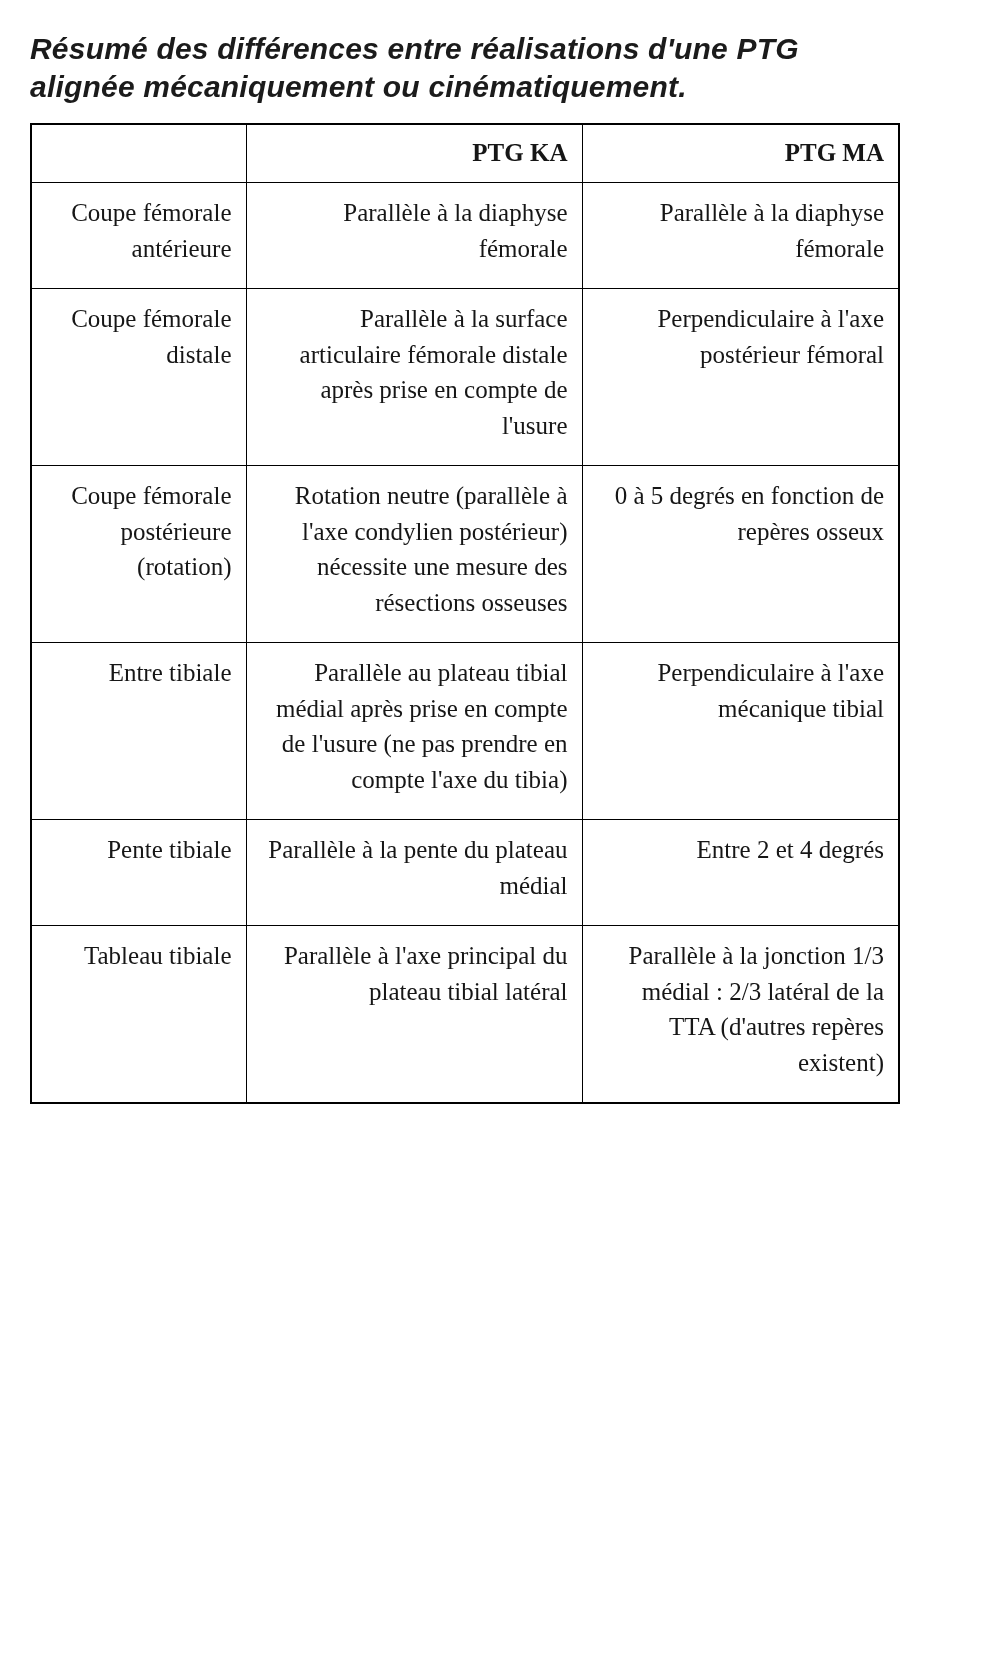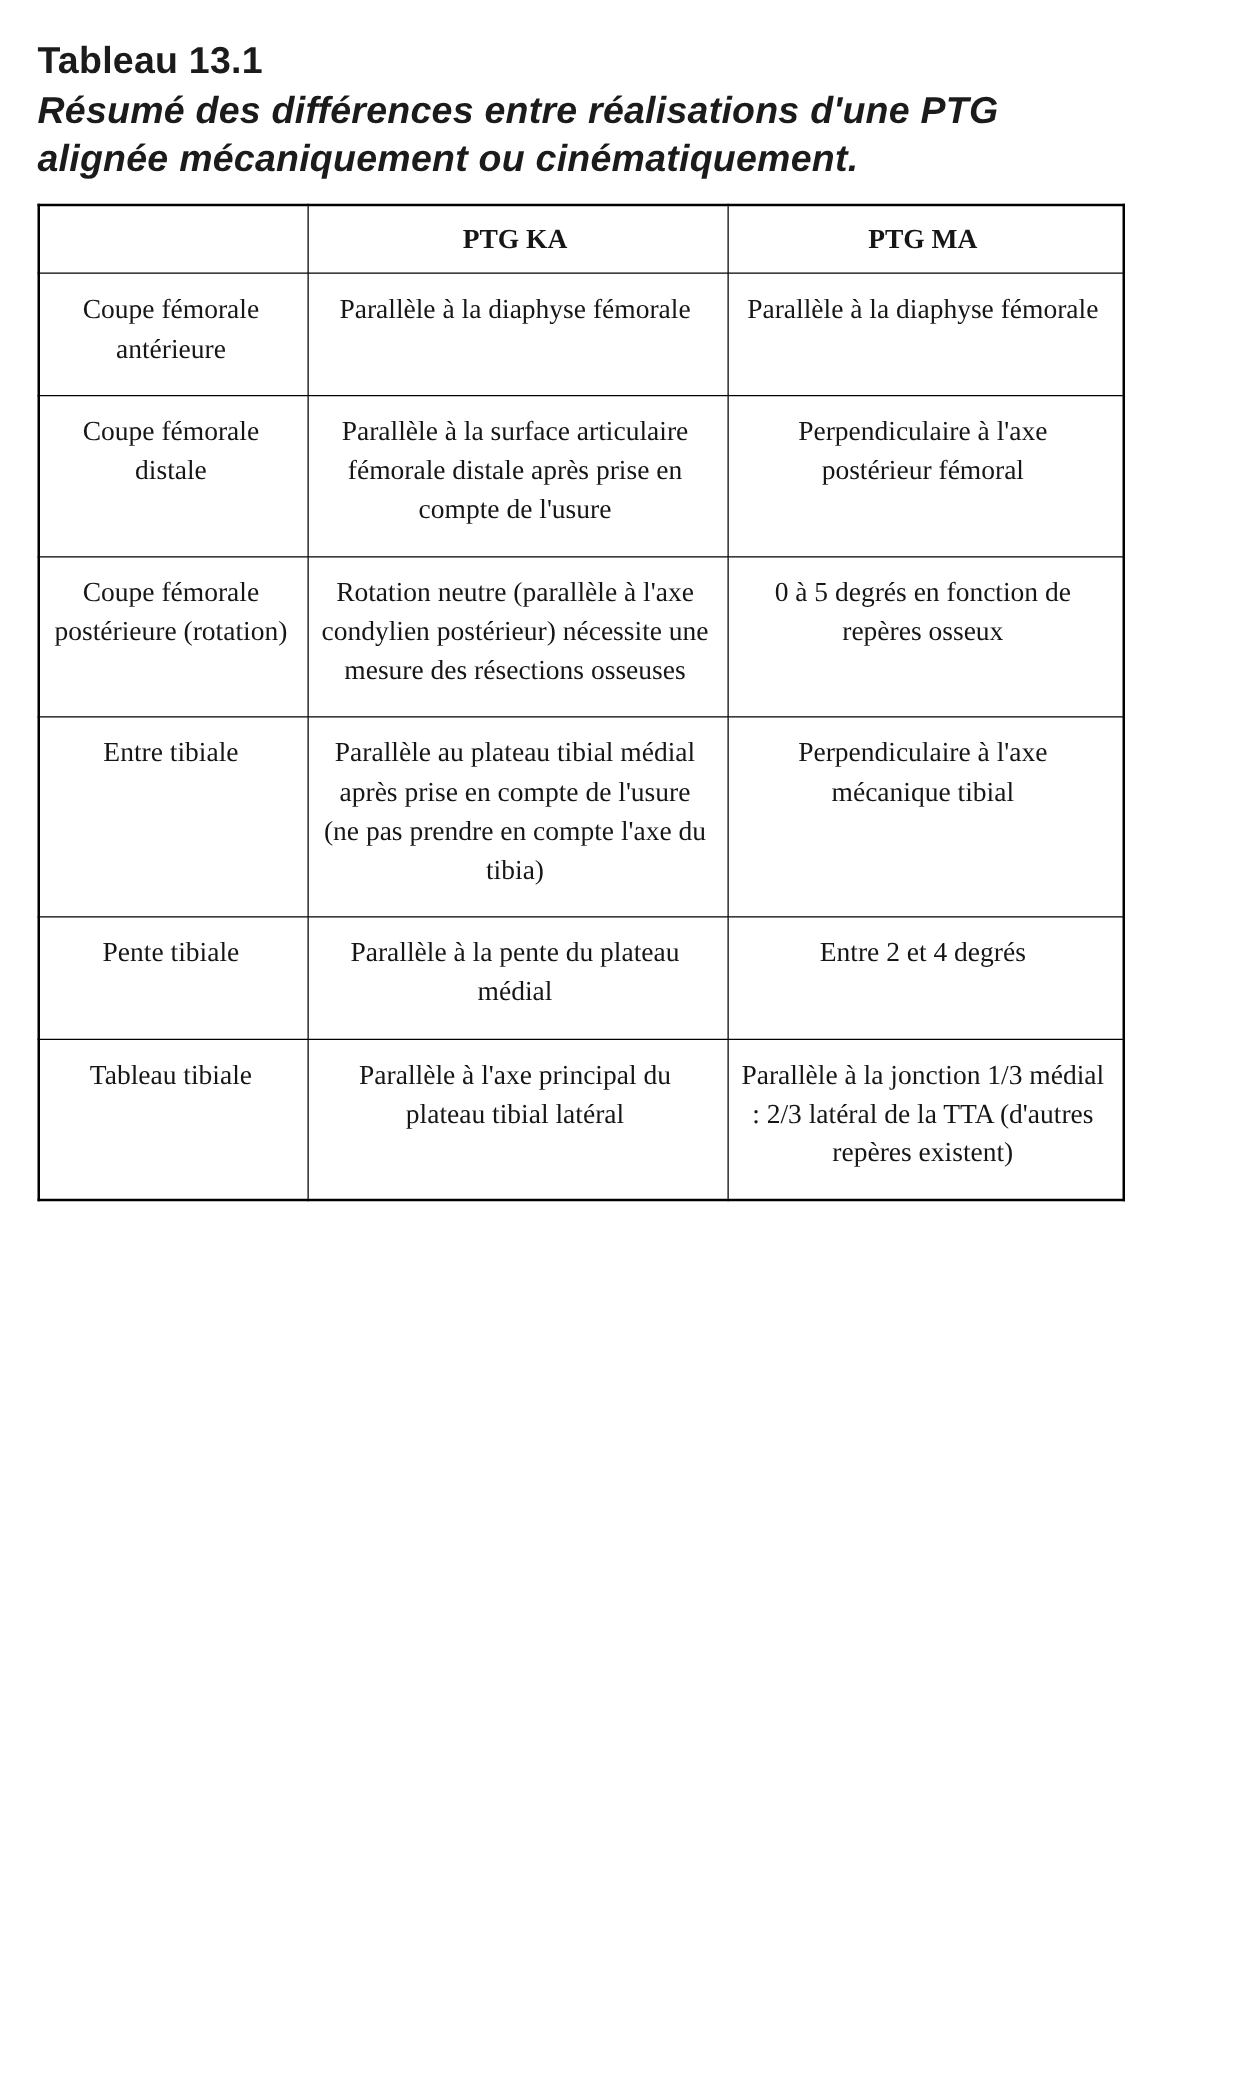--- a/index.html
+++ b/index.html
@@ -35,42 +35,41 @@
     margin-top: 16px;
     border-collapse: collapse;
     table-layout: fixed;
     width: 868px;
     border: 2.5px solid #000;
   }
   table.comparison th,
   table.comparison td {
     border: 1.5px solid #000;
     vertical-align: top;
-    text-align: center;
+    text-align: right;
     font-family: "Liberation Serif", serif;
-    font-size: 22px;
+    font-size: 25px;
     line-height: 1.42;
     padding: 12px 14px 22px 10px;
     word-wrap: break-word;
   }
   table.comparison th {
     font-weight: 700;
     padding-top: 10px;
     padding-bottom: 12px;
   }
   col.c1 { width: 215px; }
   col.c2 { width: 336px; }
   col.c3 { width: 317px; }
 </style>
 </head>
 <body>
 
 <div>
 
-  <div class="caption caption-number">Tableau 13.1</div>
 
   <div class="caption caption-text">Résumé des différences entre réalisations d'une PTG alignée mécaniquement ou cinématiquement.</div>
 
   <table class="comparison">
     <colgroup>
       <col class="c1">
       <col class="c2">
       <col class="c3">
     </colgroup>
     <thead>

